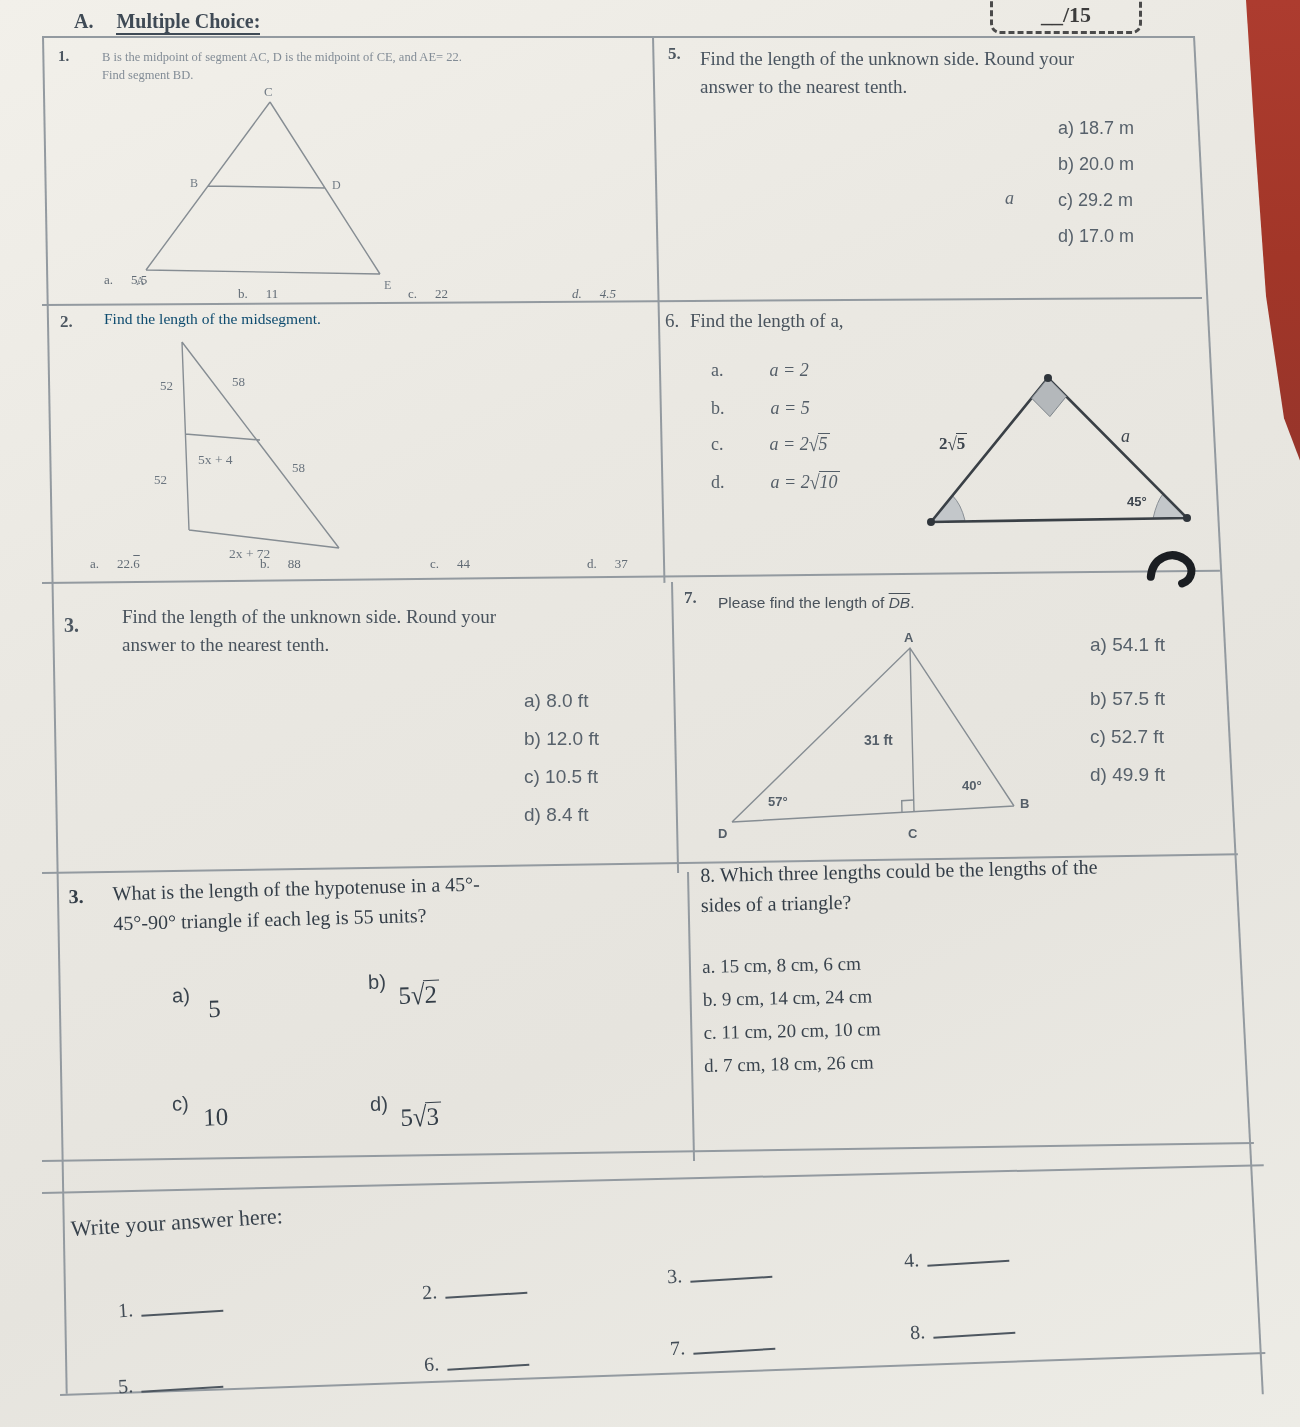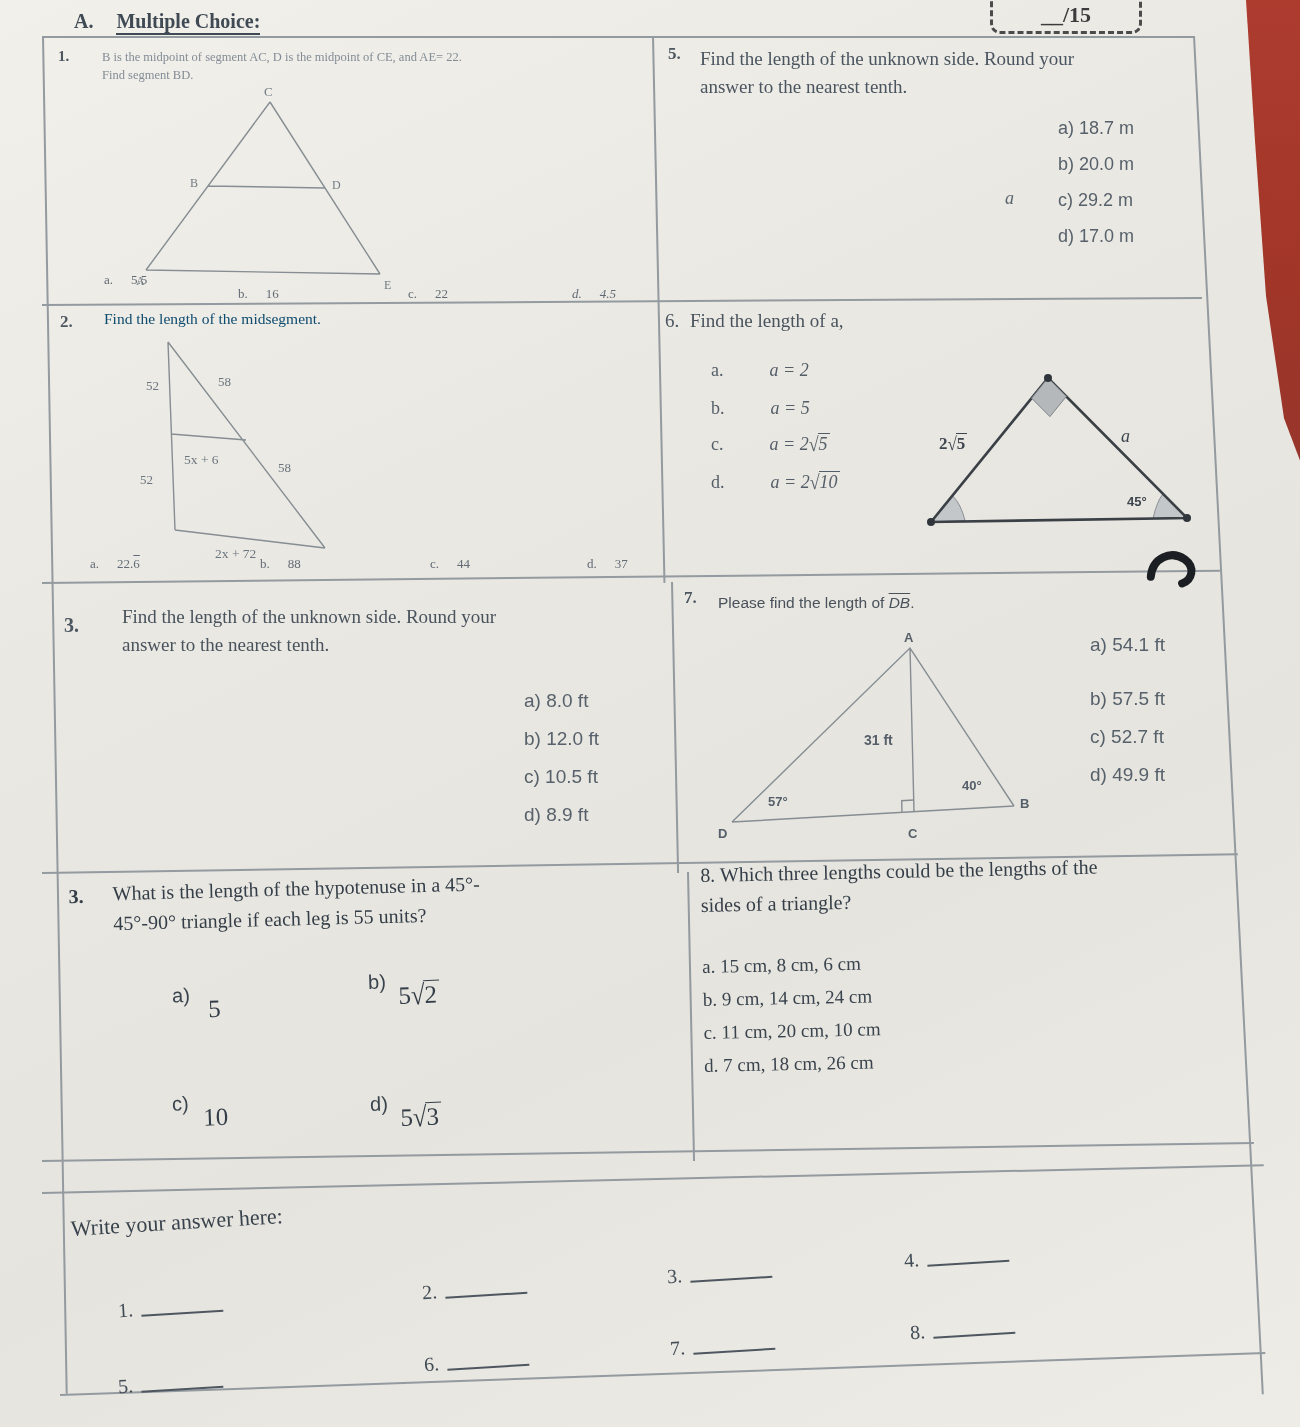--- a/index.html
+++ b/index.html
@@ -70,46 +70,46 @@
     <svg width="272" height="218" viewBox="0 0 272 218" style="left:0;top:0;">
       <path class="dstroke" d="M140 20 L16 188 M140 20 L250 192 M16 188 L250 192 M78 104 L195 106"></path>
     </svg>
     <span class="lb fs" style="left:134px;top:2px;font-size:13px;color:#717b85;">C</span>
     <span class="lb fs" style="left:60px;top:94px;font-size:12px;color:#717b85;">B</span>
     <span class="lb fs" style="left:202px;top:96px;font-size:12px;color:#717b85;">D</span>
     <span class="lb fs" style="left:6px;top:192px;font-size:12px;color:#717b85;">A</span>
     <span class="lb fs" style="left:254px;top:196px;font-size:12px;color:#717b85;">E</span>
   </div>
   <span class="lb fs choice-sm" style="left:20px;top:236px;margin-left:42px;"><span class="cl">a.</span><span>5.5</span></span>
-  <span class="lb fs choice-sm" style="left:196px;top:250px;"><span class="cl">b.</span><span>16</span></span>
+  <span class="lb fs choice-sm" style="left:196px;top:250px;"><span class="cl">b.</span><span>11</span></span>
   <span class="lb fs choice-sm" style="left:366px;top:250px;"><span class="cl">c.</span><span>22</span></span>
   <span class="lb fs choice-sm" style="left:530px;top:250px;font-style:italic;"><span class="cl">d.</span><span>4.5</span></span>
 </div>
 
 <div class="q" style="left:653px;top:36px;width:542px;height:268px;">
   <span class="lb fs qnum" style="left:15px;top:8px;font-size:17px;">5.</span>
   <span class="lb fs" style="left:47px;top:12px;font-size:19px;color:#4a5560;">Find the length of the unknown side. Round your</span>
   <span class="lb fs" style="left:47px;top:40px;font-size:19px;color:#4a5560;">answer to the nearest tenth.</span>
   <span class="lb fs" style="left:352px;top:152px;font-size:18px;font-style:italic;color:#5a646e;">a</span>
   <span class="lb sans-choice" style="left:405px;top:82px;">a) 18.7 m</span>
   <span class="lb sans-choice" style="left:405px;top:118px;">b) 20.0 m</span>
   <span class="lb sans-choice" style="left:405px;top:154px;">c) 29.2 m</span>
   <span class="lb sans-choice" style="left:405px;top:190px;">d) 17.0 m</span>
 </div>
 
 <div class="q" style="left:42px;top:304px;width:611px;height:278px;">
   <span class="lb fs qnum" style="left:18px;top:8px;font-size:17px;">2.</span>
   <span class="lb fs" style="left:62px;top:6px;font-size:15.5px;color:#0c4a6e;">Find the length of the midsegment.</span>
-  <div class="c" style="left:78px;top:26px;width:290px;height:240px;">
+  <div class="c" style="left:92px;top:26px;width:290px;height:240px;">
     <svg width="290" height="240" viewBox="0 0 290 240" style="left:0;top:0;">
       <path class="dstroke" d="M48 12 L55 200 M48 12 L205 218 M55 200 L205 218 M51 104 L126 110"></path>
     </svg>
     <span class="lb fs" style="left:26px;top:48px;font-size:13px;color:#6b757f;">52</span>
     <span class="lb fs" style="left:98px;top:44px;font-size:13px;color:#6b757f;">58</span>
-    <span class="lb fs" style="left:64px;top:122px;font-size:13.5px;color:#6b757f;">5x + 6</span>
+    <span class="lb fs" style="left:64px;top:122px;font-size:13.5px;color:#6b757f;">5x + 4</span>
     <span class="lb fs" style="left:158px;top:130px;font-size:13px;color:#6b757f;">58</span>
     <span class="lb fs" style="left:20px;top:142px;font-size:13px;color:#6b757f;">52</span>
     <span class="lb fs" style="left:95px;top:216px;font-size:13.5px;color:#6b757f;">2x + 72</span>
   </div>
   <span class="lb fs choice-sm" style="left:48px;top:252px;"><span class="cl">a.</span><span>22.</span><span class="ovl">6</span></span>
   <span class="lb fs choice-sm" style="left:218px;top:252px;"><span class="cl">b.</span><span>88</span></span>
   <span class="lb fs choice-sm" style="left:388px;top:252px;"><span class="cl">c.</span><span>44</span></span>
   <span class="lb fs choice-sm" style="left:545px;top:252px;"><span class="cl">d.</span><span>37</span></span>
 </div>
 
@@ -138,21 +138,21 @@
   </div>
 </div>
 
 <div class="q" style="left:42px;top:582px;width:630px;height:290px;">
   <span class="lb fs qnum" style="left:22px;top:32px;font-size:20px;">3.</span>
   <span class="lb fs" style="left:80px;top:24px;font-size:19px;color:#49535d;">Find the length of the unknown side. Round your</span>
   <span class="lb fs" style="left:80px;top:52px;font-size:19px;color:#49535d;">answer to the nearest tenth.</span>
   <span class="lb sans-choice" style="left:482px;top:108px;font-size:19px;">a) 8.0 ft</span>
   <span class="lb sans-choice" style="left:482px;top:146px;font-size:19px;">b) 12.0 ft</span>
   <span class="lb sans-choice" style="left:482px;top:184px;font-size:19px;">c) 10.5 ft</span>
-  <span class="lb sans-choice" style="left:482px;top:222px;font-size:19px;">d) 8.9 ft</span>
+  <span class="lb sans-choice" style="left:482px;top:222px;font-size:19px;">d) 8.4 ft</span>
 </div>
 
 <div class="q" style="left:672px;top:582px;width:568px;height:290px;">
   <span class="lb fs qnum" style="left:12px;top:6px;font-size:17px;">7.</span>
   <span class="lb fa" style="left:46px;top:12px;font-size:15.5px;color:#49525b;">
     <span>Please find the length of </span><span class="ovl" style="font-style:italic;">DB</span><span>.</span>
   </span>
   <div class="c" style="left:42px;top:48px;width:340px;height:215px;">
     <svg width="340" height="215" viewBox="0 0 340 215" style="left:0;top:0;">
       <path class="dstroke" d="M18 192 L196 18 L300 176 M18 192 L300 176 M196 18 L200 182"></path>

